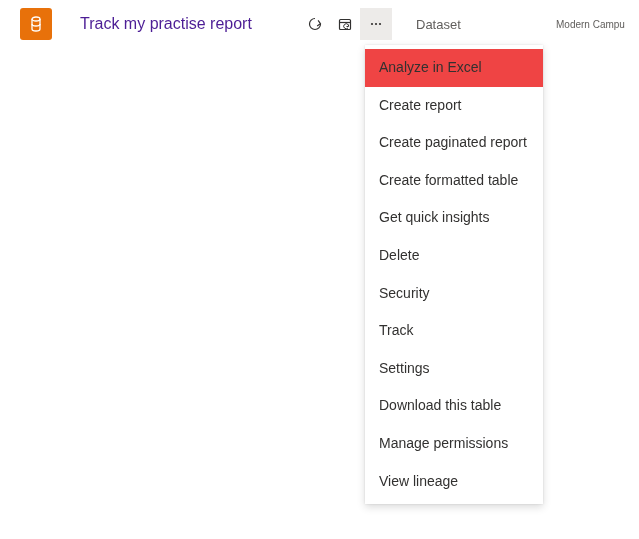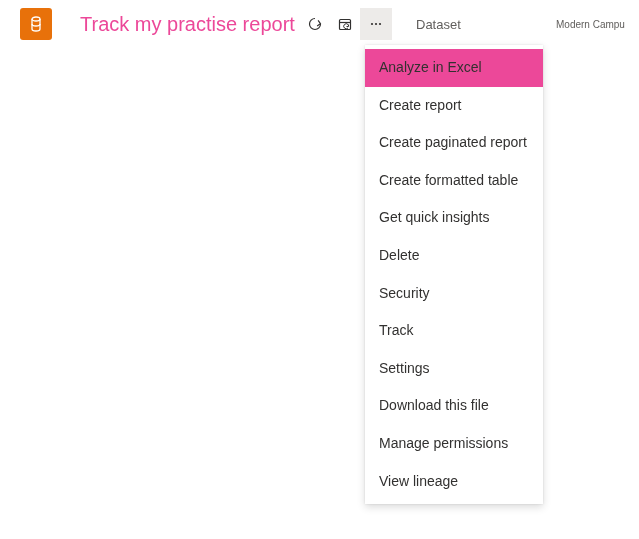--- a/index.html
+++ b/index.html
@@ -21,22 +21,22 @@
       width: 32px;
       height: 32px;
       background: #E8710A;
       border-radius: 3px;
       display: flex;
       align-items: center;
       justify-content: center;
       flex: 0 0 32px;
     }
     .title {
-      font-size: 20px;
-      color: #ec4899;
+      font-size: 16px;
+      color: #4c1d95;
       margin-left: 28px;
       flex: 0 0 auto;
       width: 220px;
     }
     .action-cluster {
       display: flex;
       align-items: center;
       gap: 0;
     }
     .icon-btn {
@@ -72,21 +72,21 @@
       padding: 4px 0;
     }
     .menu-item {
       font-size: 14px;
       color: #323130;
       padding: 9px 14px;
       cursor: pointer;
       line-height: 1.4;
     }
     .menu-item.hover {
-      background: #ec4899;
+      background: #ef4444;
     }
     svg { display: block; }
   </style>
 </head>
 <body>
 
 <div class="row">
   <div class="dataset-icon-wrap">
     <svg width="16" height="16" viewBox="0 0 16 16" fill="none">
       <path d="M4 3 C4 1.9 5.8 1 8 1 C10.2 1 12 1.9 12 3 C12 4.1 10.2 5 8 5 C5.8 5 4 4.1 4 3 Z" stroke="#fff" stroke-width="1.3" fill="none"></path>
@@ -128,16 +128,16 @@
 <div class="menu">
     <div class="menu-item hover">Analyze in Excel</div>
     <div class="menu-item">Create report</div>
     <div class="menu-item">Create paginated report</div>
     <div class="menu-item">Create formatted table</div>
     <div class="menu-item">Get quick insights</div>
     <div class="menu-item">Delete</div>
     <div class="menu-item">Security</div>
     <div class="menu-item">Track</div>
     <div class="menu-item">Settings</div>
-    <div class="menu-item">Download this file</div>
+    <div class="menu-item">Download this table</div>
     <div class="menu-item">Manage permissions</div>
     <div class="menu-item">View lineage</div>
   </div>
 
 </body></html>

